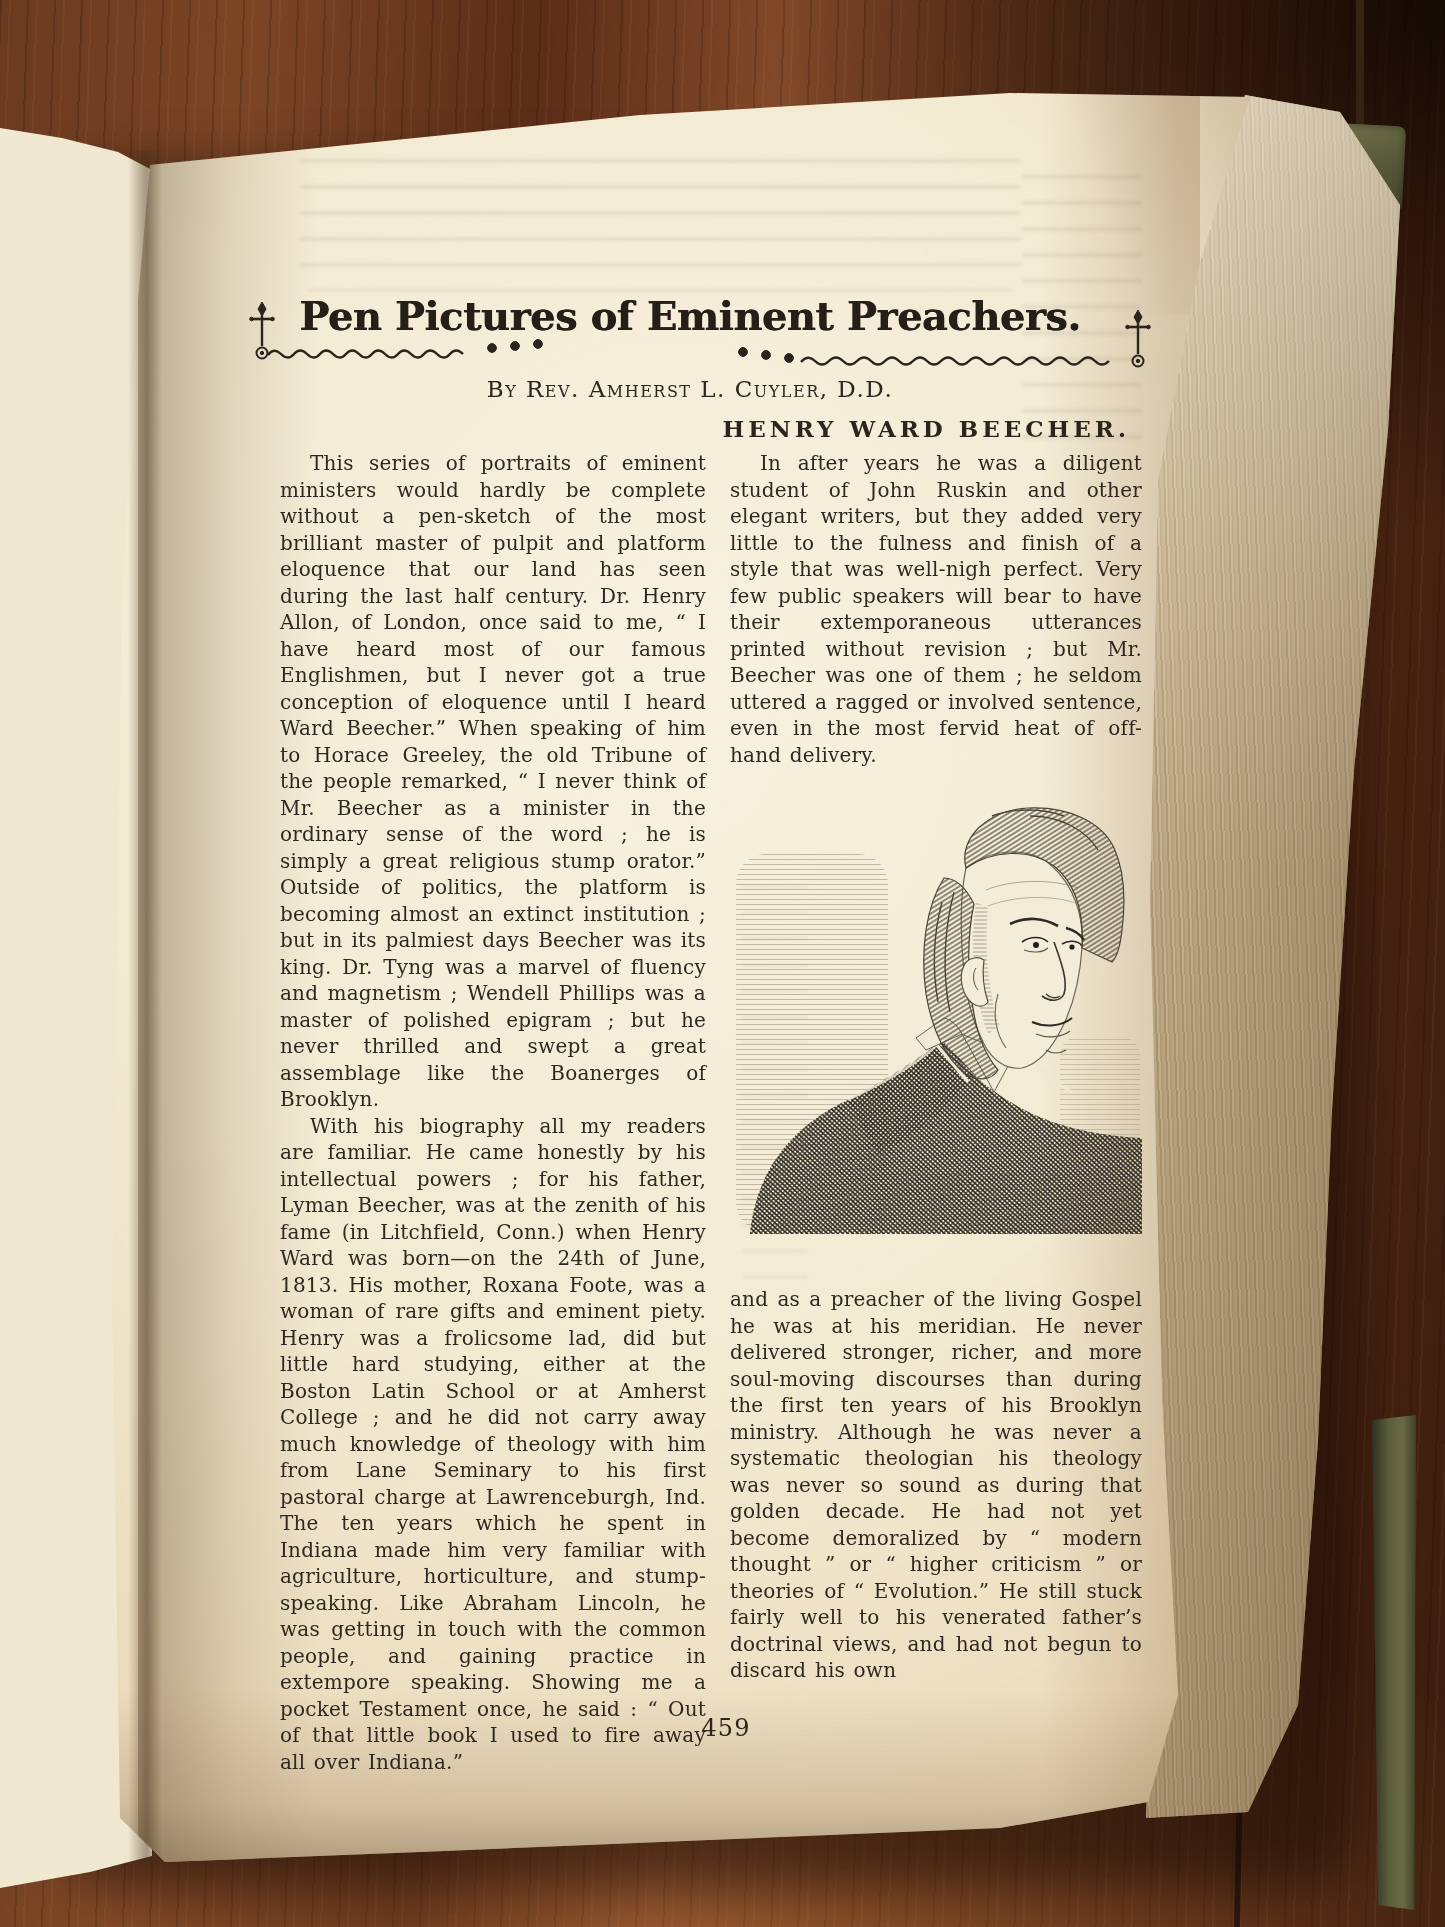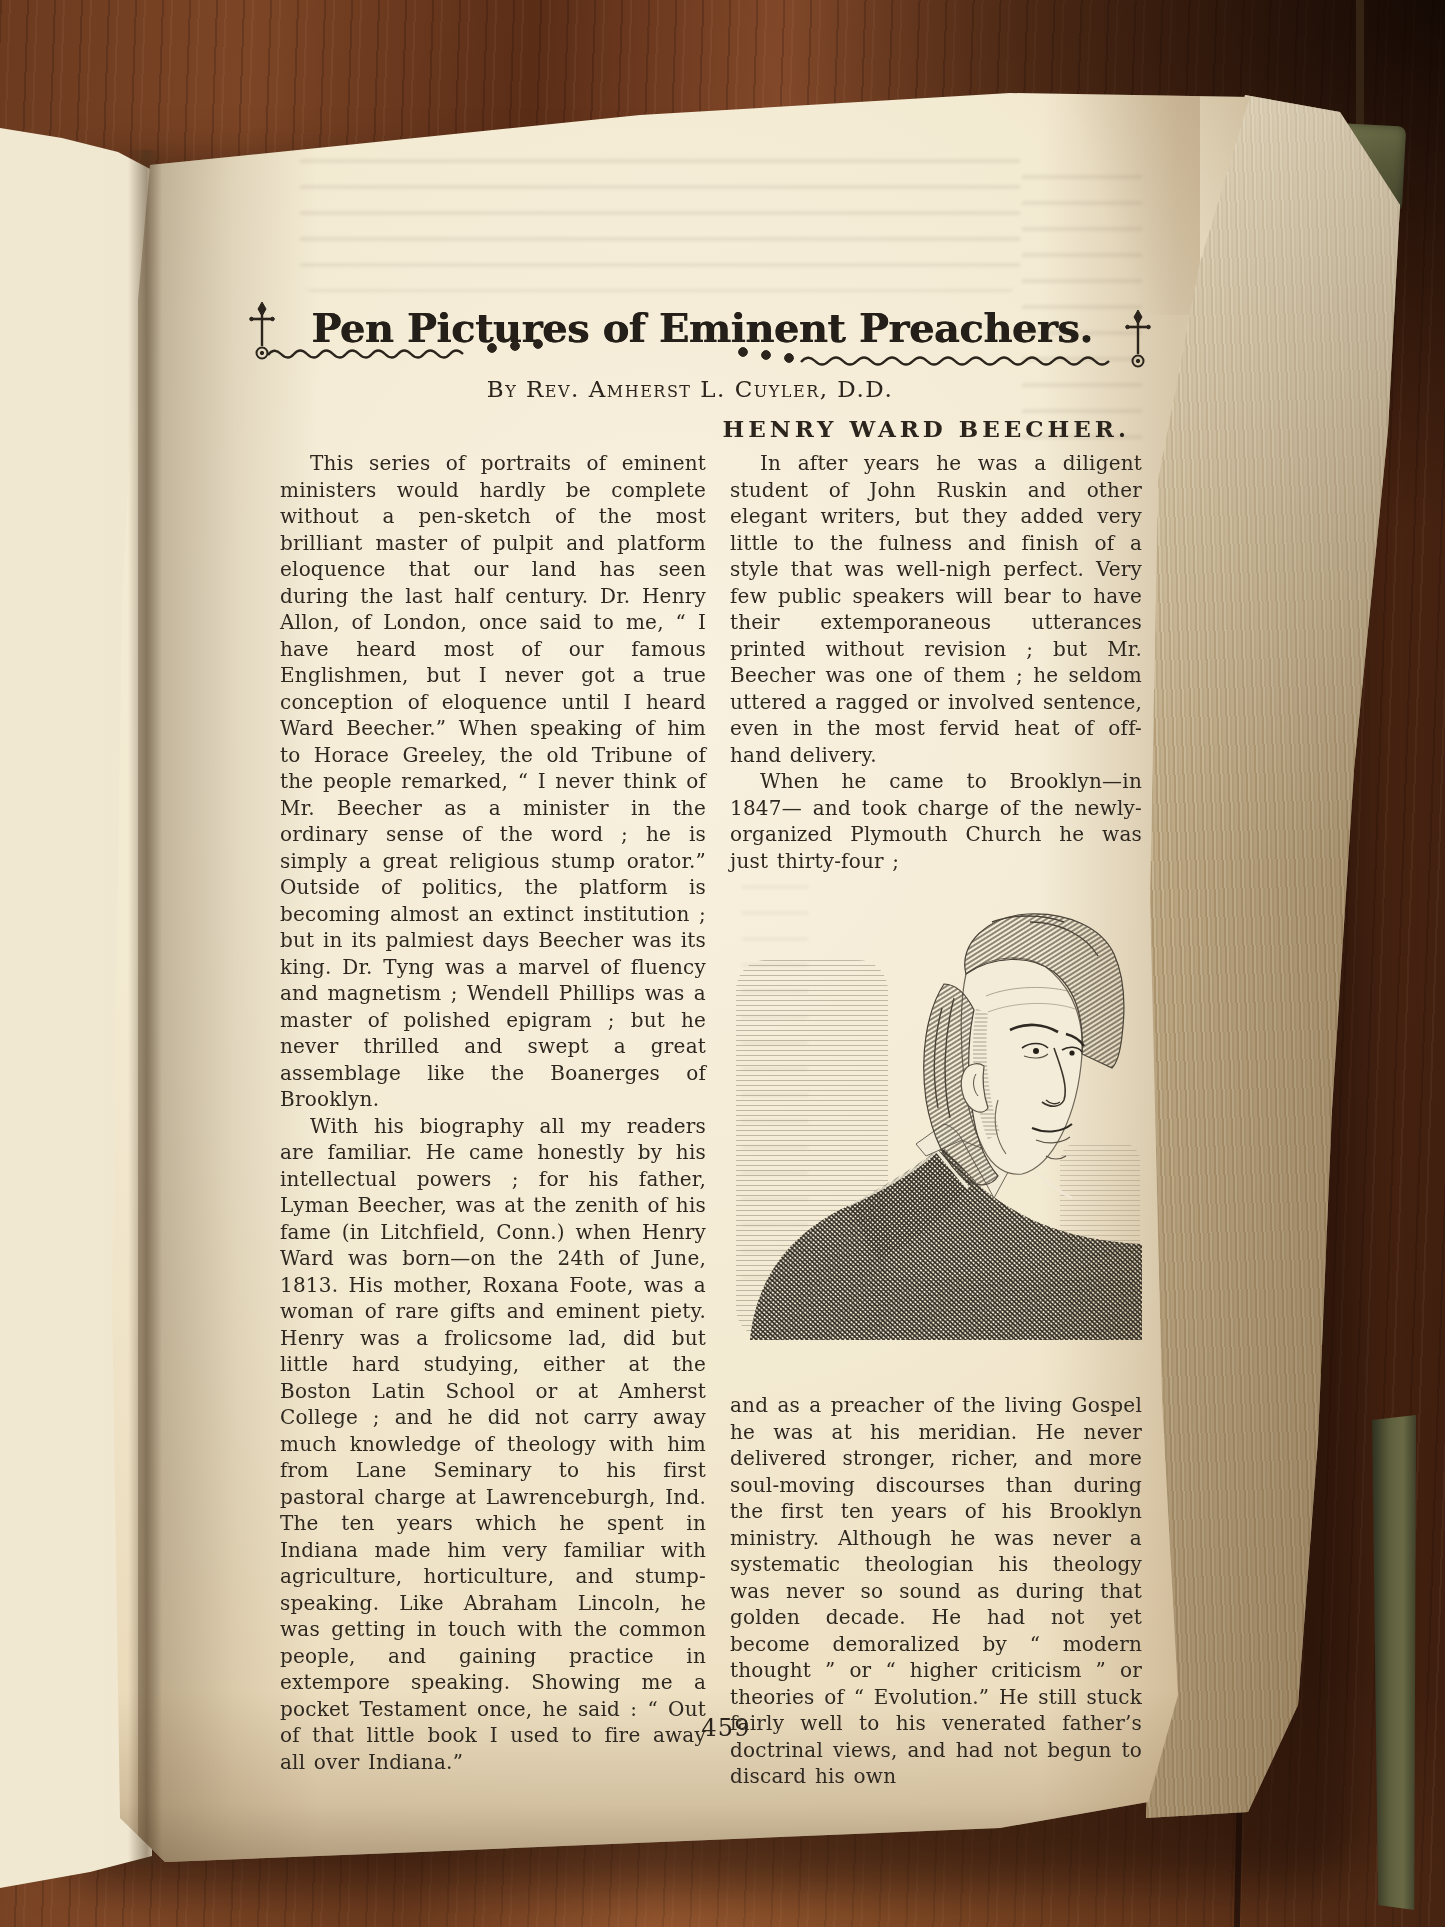--- a/index.html
+++ b/index.html
@@ -201,35 +201,34 @@
         <path d="M405,2 L409,9 L405,16 L401,9 Z" stroke-width="1"></path>
         <line x1="394" y1="19" x2="416" y2="19" stroke-width="2.6"></line>
         <circle cx="394.5" cy="19" r="1.8"></circle>
           <circle cx="415.5" cy="19" r="1.8"></circle>
         <line x1="405" y1="9" x2="405" y2="46" stroke-width="2.4"></line>
         <circle cx="405" cy="53" r="5.5" fill="none" stroke-width="2"></circle>
         <circle cx="405" cy="53" r="1.7"></circle>
       </g>
     </svg>
 
-    <h1 class="title" style="margin:12px;">Pen Pictures of Eminent Preachers.</h1>
+    <h1 class="title" style="margin:0;">Pen Pictures of Eminent Preachers.</h1>
     <div class="byline">By Rev. Amherst L. Cuyler, D.D.</div>
     <div class="heading">HENRY WARD BEECHER.</div>
 
     <div class="col col-left">
       <div>
           <p>This series of portraits of eminent ministers would hardly be complete without a pen-sketch of the most brilliant master of pulpit and platform eloquence that our land has seen during the last half century.  Dr. Henry Allon, of London, once said to me, “ I have heard most of our famous Englishmen, but I never got a true conception of eloquence until I heard Ward Beecher.”  When speaking of him to Horace Greeley, the old Tribune of the people remarked, “ I never think of Mr. Beecher as a minister in the ordinary sense of the word ; he is simply a great religious stump orator.”  Outside of politics, the platform is becoming almost an extinct institution ; but in its palmiest days Beecher was its king.  Dr. Tyng was a marvel of fluency and magnetism ; Wendell Phillips was a master of polished epigram ; but he never thrilled and swept a great assemblage like the Boanerges of Brooklyn.</p>
           <p>With his biography all my readers are familiar.  He came honestly by his intellectual powers ; for his father, Lyman Beecher, was at the zenith of his fame (in Litchfield, Conn.) when Henry Ward was born—on the 24th of June, 1813.  His mother, Roxana Foote, was a woman of rare gifts and eminent piety. Henry was a frolicsome lad, did but little hard studying, either at the Boston Latin School or at Amherst College ; and he did not carry away much knowledge of theology with him from Lane Seminary to his first pastoral charge at Lawrenceburgh, Ind.  The ten years which he spent in Indiana made him very familiar with agriculture, horticulture, and stump-speaking.  Like Abraham Lincoln, he was getting in touch with the common people, and gaining practice in extempore speaking.  Showing me a pocket Testament once, he said : “ Out of that little book I used to fire away all over Indiana.”</p>
         </div>
     </div>
 
     <div class="col col-right">
       <div>
           <p>In after years he was a diligent student of John Ruskin and other elegant writers, but they added very little to the fulness and finish of a style that was well-nigh perfect.  Very few public speakers will bear to have their extemporaneous utterances printed without revision ; but Mr. Beecher was one of them ; he seldom uttered a ragged or involved sentence, even in the most fervid heat of off-hand delivery.</p>
-          <p>When he came to Brooklyn—in 1847— and took charge of the newly-organized Plymouth Church he was just thirty-four ;</p>
         </div>
 
       <figure class="portrait">
         <svg width="412" height="452" viewBox="0 0 412 452">
           <defs>
             <pattern id="hl" width="5" height="5" patternUnits="userSpaceOnUse">
               <line x1="0" y1="2.5" x2="5" y2="2.5" stroke="#948b7a" stroke-width="1"></line>
             </pattern>
             <pattern id="hair" width="4" height="4" patternUnits="userSpaceOnUse" patternTransform="rotate(-32)">
               <line x1="0" y1="2" x2="4" y2="2" stroke="#554e42" stroke-width="1.3"></line>

